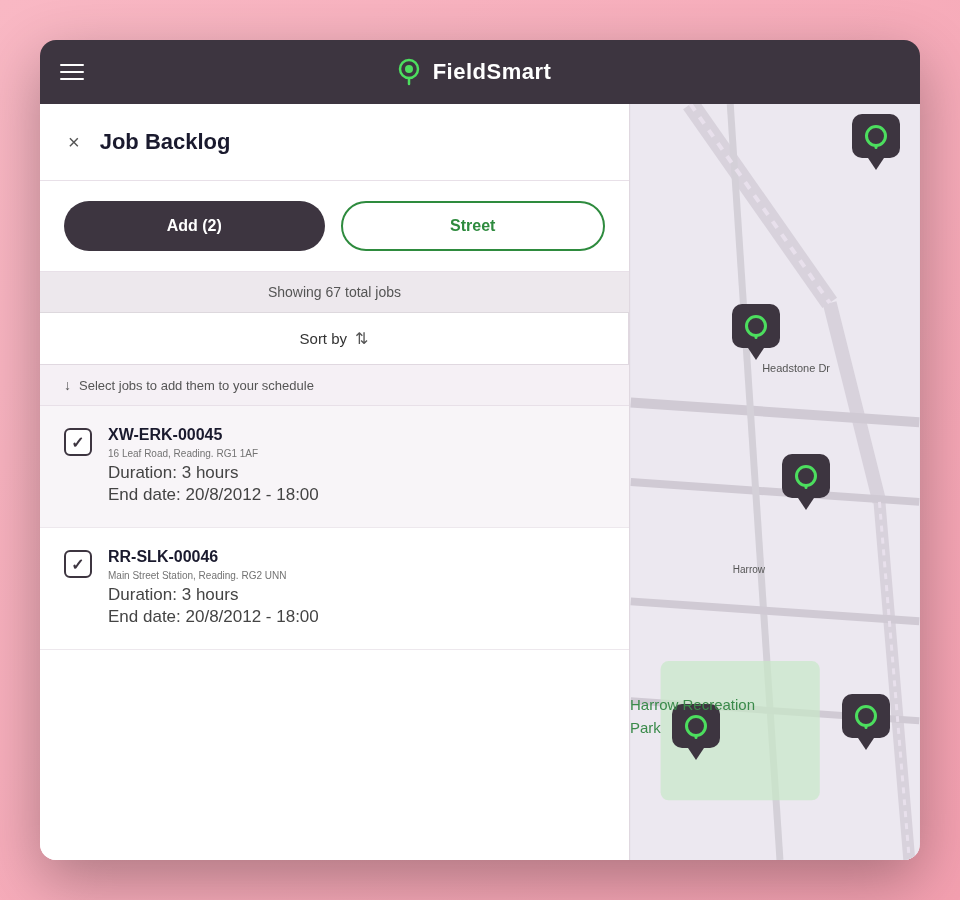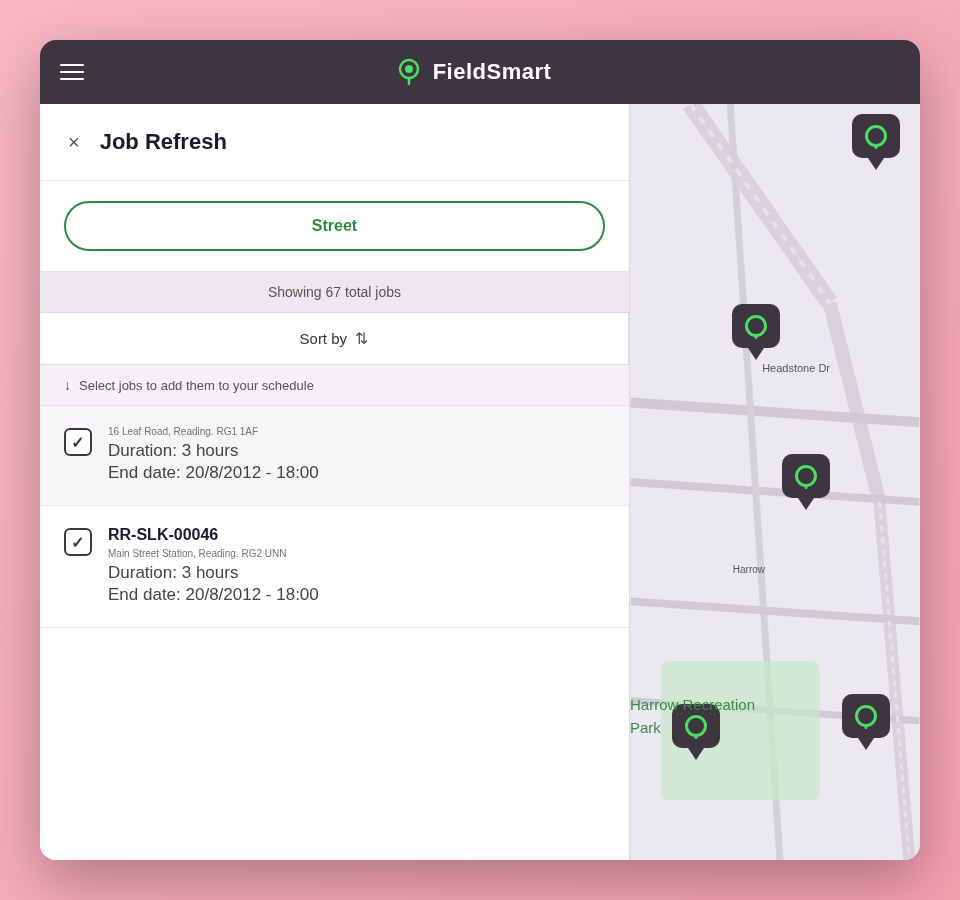--- a/index.html
+++ b/index.html
@@ -345,24 +345,25 @@
     </div>
     <div style="width:40px"></div>
   </nav>
 
   <div class="main-content">
 
     <aside class="sidebar">
 
       <div class="sidebar-header">
         <span class="close-btn">×</span>
-        <h2 class="sidebar-title">Job Refresh</h2>
+        <h2 class="sidebar-title">Job Backlog</h2>
       </div>
 
       <div class="sidebar-actions">
+        <button class="btn-add">Add (2)</button>
         <button class="btn-filters">Street</button>
       </div>
 
       <div class="showing-bar">
         <span>Showing 67 total jobs</span>
       </div>
 
       <div class="sort-refresh-bar">
         <button class="sort-btn">
           <span>Sort by</span>
@@ -375,20 +376,21 @@
         <span>Select jobs to add them to your schedule</span>
       </div>
 
       <div class="job-list">
 
         <div class="job-item">
           <div class="job-checkbox">
             <span class="checkmark">✓</span>
           </div>
           <div class="job-details">
+            <div class="job-id">XW-ERK-00045</div>
             <div class="job-address">16 Leaf Road, Reading. RG1 1AF</div>
             <div class="job-duration">Duration: 3 hours</div>
             <div class="job-enddate">End date: 20/8/2012 - 18:00</div>
           </div>
         </div>
 
         <div class="job-item">
           <div class="job-checkbox">
             <span class="checkmark">✓</span>
           </div>

